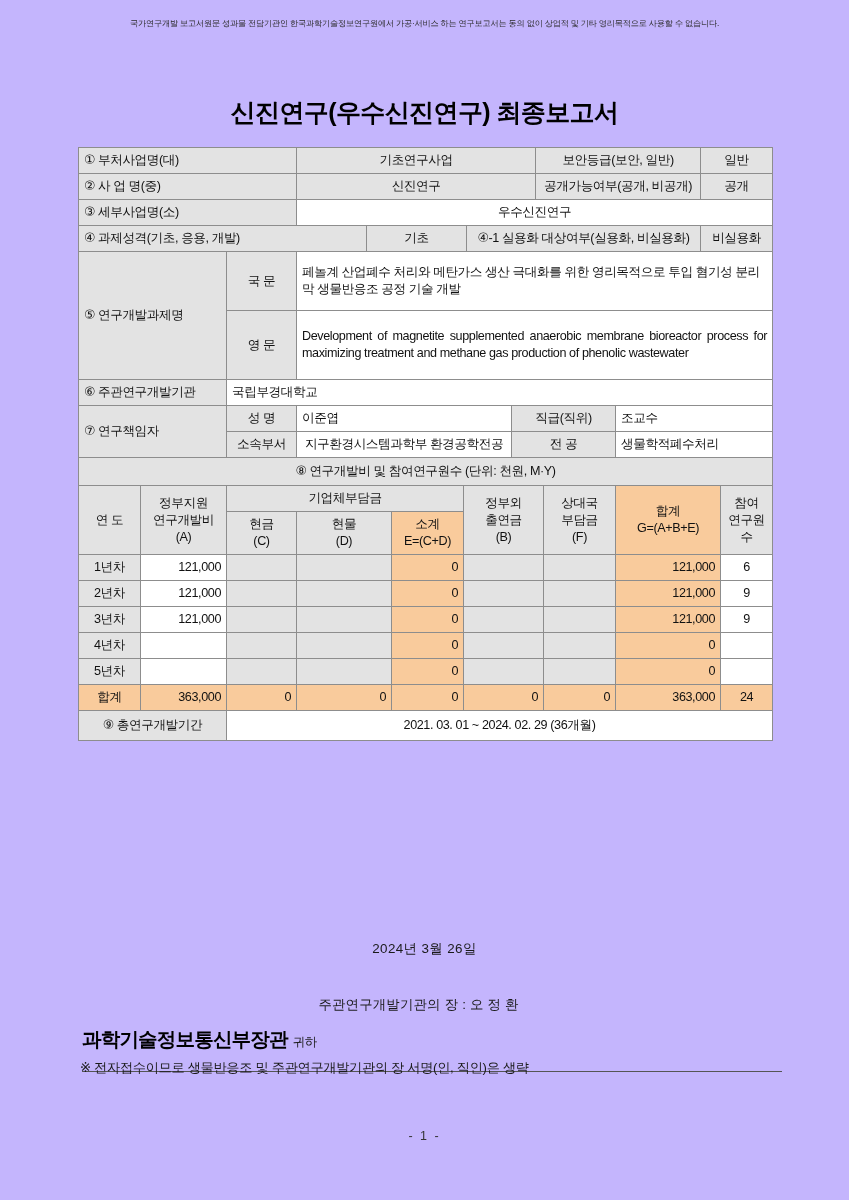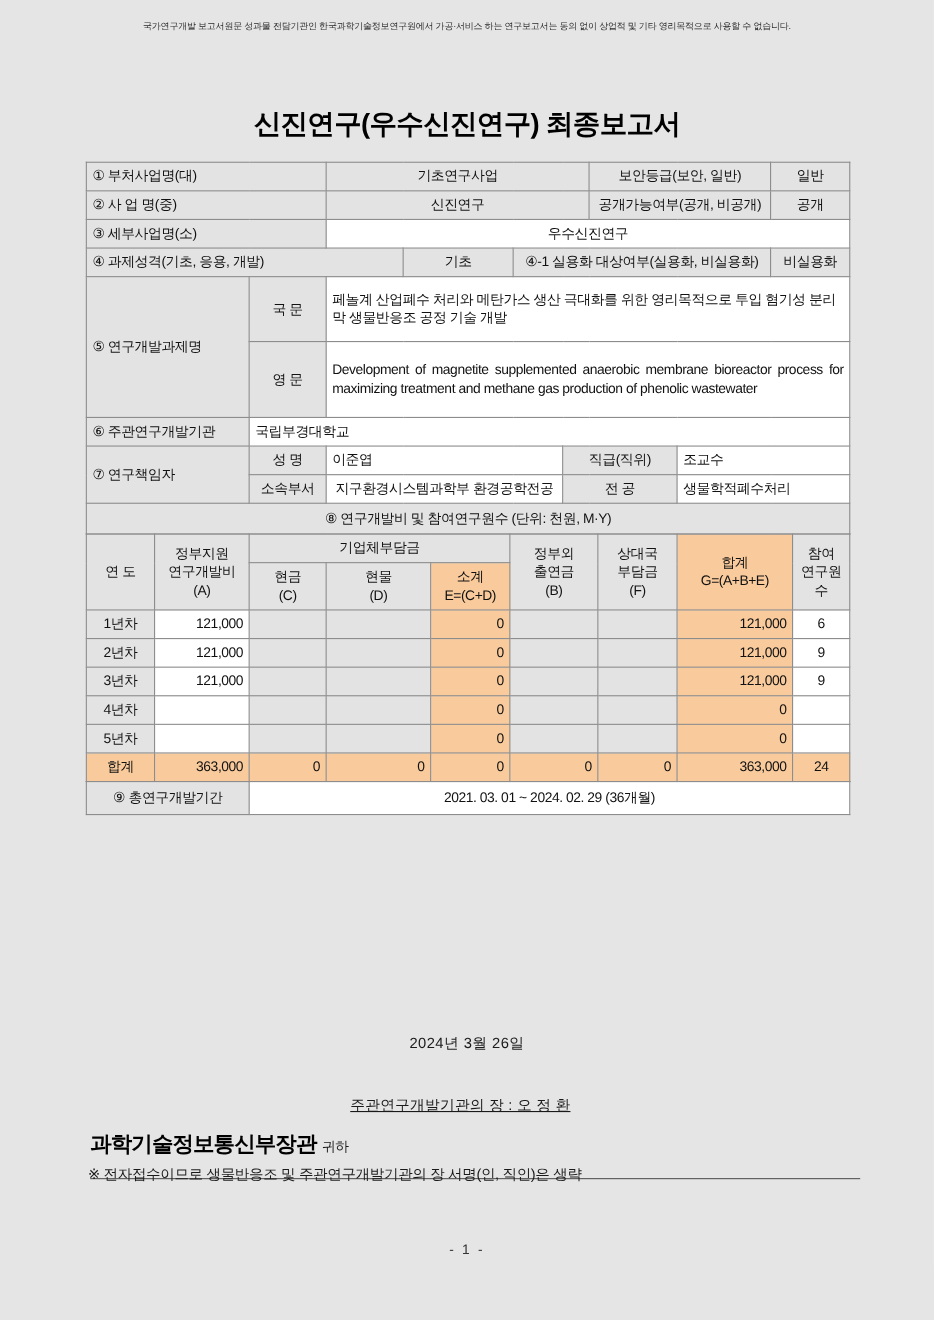--- a/index.html
+++ b/index.html
@@ -9,21 +9,21 @@
   }
   body {
     font-family: "Liberation Sans", "DejaVu Sans", sans-serif;
     color: #1a1a1a;
   }
   .page {
     position: relative;
     width: 849px;
     height: 1200px;
     margin: 0 auto;
-    background: #e5e5e5;
+    background: #c4b5fd;
     box-sizing: border-box;
     padding: 0;
     overflow: hidden;
   }
 
   
   .notice {
     position: absolute;
     top: 18px;
     left: 0;
@@ -136,21 +136,20 @@
     padding-right: 12px;
   }
   .sig-org {
     position: absolute;
     left: 0; right: 0;
     top: 996px;
     text-align: center;
     font-size: 13.4px;
     letter-spacing: 0.2px;
     padding-right: 12px;
-    text-decoration: underline;
   }
   .minister-line {
     position: absolute;
     left: 82px;
     top: 1026px;
     width: 700px;
     border-bottom: 1.4px solid #555;
     padding-bottom: 18px;
   }
   .minister {

